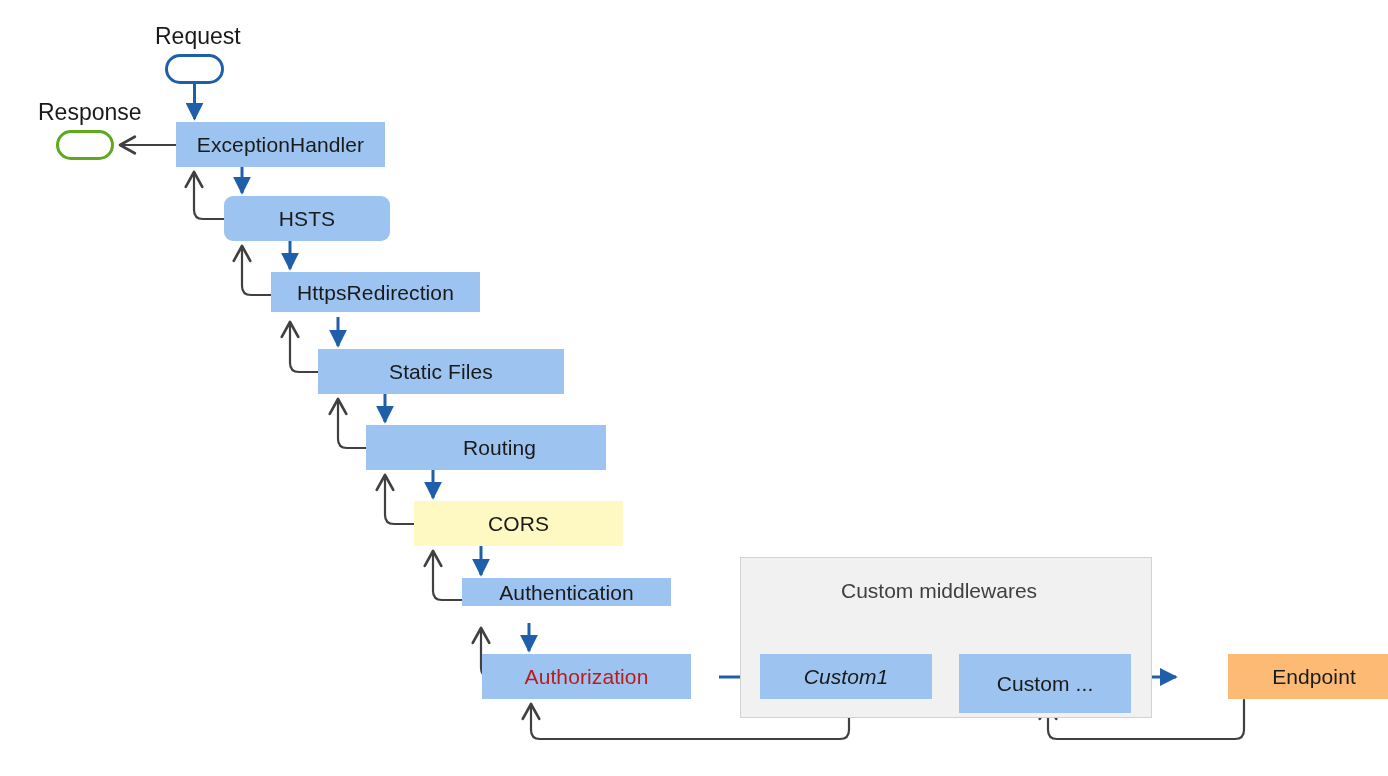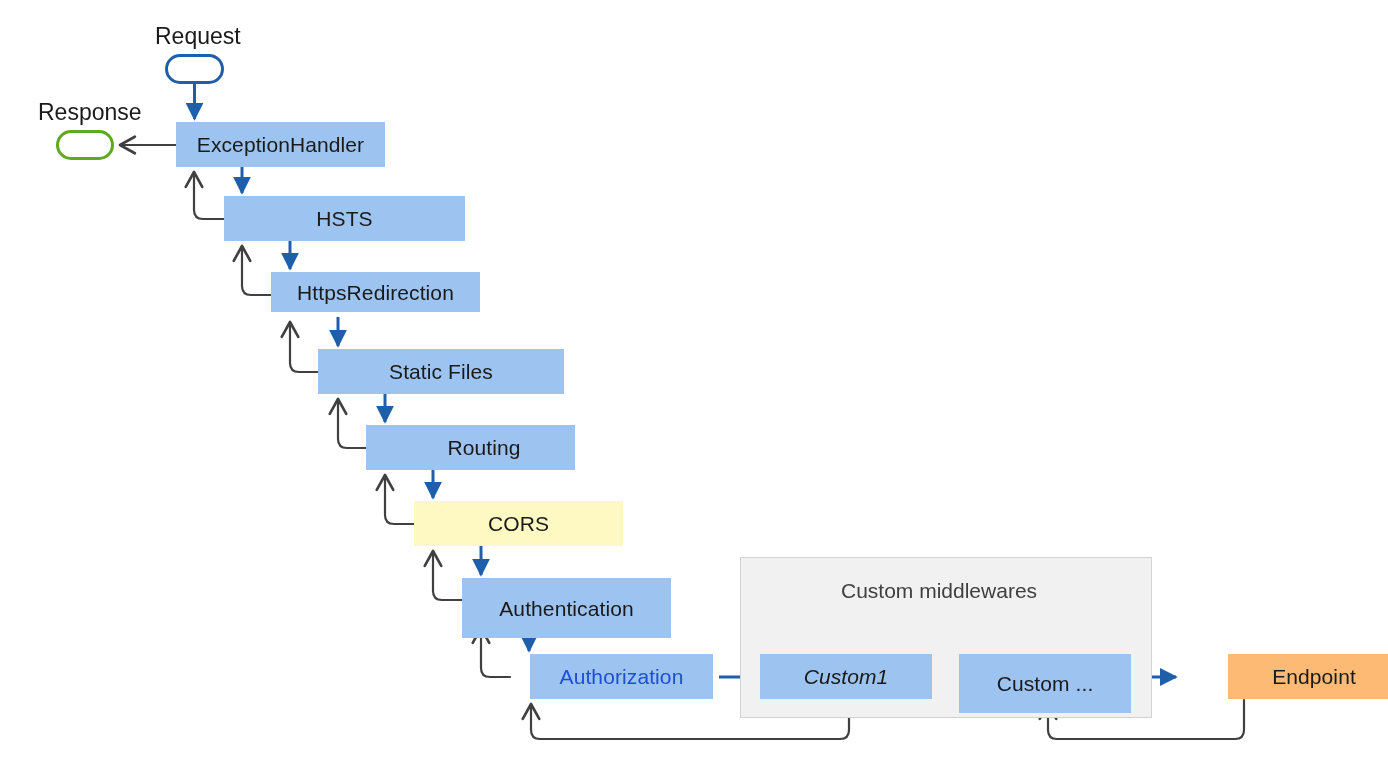--- a/index.html
+++ b/index.html
@@ -137,24 +137,24 @@
   <div class="group-panel" id="group-panel" style="left: 740px; top: 557px; width: 412px; height: 161px; background: rgb(241, 241, 241); border-color: rgb(210, 210, 210);"></div>
   <div class="group-title" id="group-title" style="left: 841px; top: 580px;">Custom middlewares</div>
 
   <div class="caption" id="caption-request" style="left: 155px; top: 25px;">Request</div>
   <div class="pill request" id="pill-request" style="left: 165px; top: 54px; width: 59px; height: 30px; border-color: rgb(31, 95, 169);"></div>
 
   <div class="caption" id="caption-response" style="left: 38px; top: 101px;">Response</div>
   <div class="pill response" id="pill-response" style="left: 56px; top: 130px; width: 58px; height: 30px; border-color: rgb(94, 169, 30);"></div>
 
   <div class="node" style="left: 176px; top: 122px; width: 209px; height: 45px; background: rgb(157, 195, 240); color: rgb(26, 26, 26);">ExceptionHandler</div>
-  <div class="node" style="left: 224px; top: 196px; width: 241px; height: 45px; background: rgb(157, 195, 240); color: rgb(26, 26, 26);">HSTS</div>
+  <div class="node" style="left: 224px; top: 196px; width: 166px; height: 45px; background: rgb(157, 195, 240); color: rgb(26, 26, 26); border-radius: 9px;">HSTS</div>
   <div class="node" style="left: 271px; top: 272px; width: 209px; height: 40px; background: rgb(157, 195, 240); color: rgb(26, 26, 26);">HttpsRedirection</div>
   <div class="node" style="left: 318px; top: 349px; width: 246px; height: 45px; background: rgb(157, 195, 240); color: rgb(26, 26, 26);">Static Files</div>
-  <div class="node" style="left: 366px; top: 425px; width: 209px; height: 45px; background: rgb(157, 195, 240); color: rgb(26, 26, 26); padding-left: 27px;">Routing</div>
+  <div class="node" style="left: 366px; top: 425px; width: 240px; height: 45px; background: rgb(157, 195, 240); color: rgb(26, 26, 26); padding-left: 27px;">Routing</div>
   <div class="node" style="left: 414px; top: 501px; width: 209px; height: 45px; background: #fef9c3; color: rgb(26, 26, 26);">CORS</div>
-  <div class="node" style="left: 462px; top: 578px; width: 209px; height: 60px; background: rgb(157, 195, 240); color: rgb(26, 26, 26);">Authentication</div>
-  <div class="node" style="left: 530px; top: 654px; width: 183px; height: 45px; background: rgb(157, 195, 240); color: #1d4ed8;">Authorization</div>
+  <div class="node" style="left: 462px; top: 578px; width: 209px; height: 28px; background: rgb(157, 195, 240); color: rgb(26, 26, 26);">Authentication</div>
+  <div class="node" style="left: 482px; top: 654px; width: 209px; height: 45px; background: rgb(157, 195, 240); color: #b91c1c;">Authorization</div>
   <div class="node" style="left: 760px; top: 654px; width: 172px; height: 45px; background: rgb(157, 195, 240); color: rgb(26, 26, 26); font-style: italic;">Custom1</div>
   <div class="node" style="left: 959px; top: 654px; width: 172px; height: 59px; background: rgb(157, 195, 240); color: rgb(26, 26, 26);">Custom ...</div>
   <div class="node" style="left: 1228px; top: 654px; width: 172px; height: 45px; background: #fdba74; color: rgb(26, 26, 26);">Endpoint</div>
 
 </div>
 
 </body></html>

